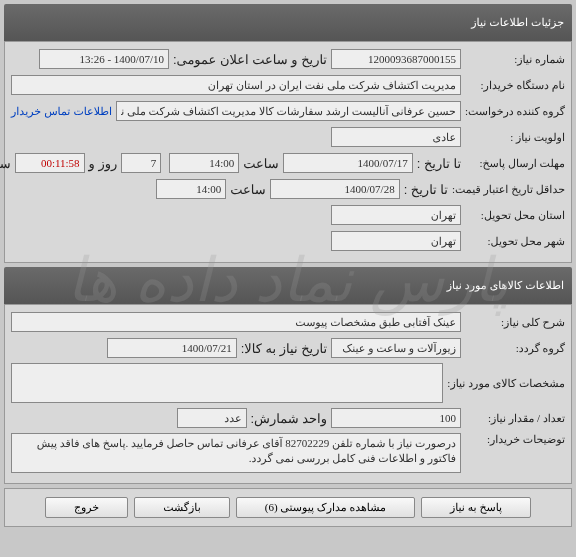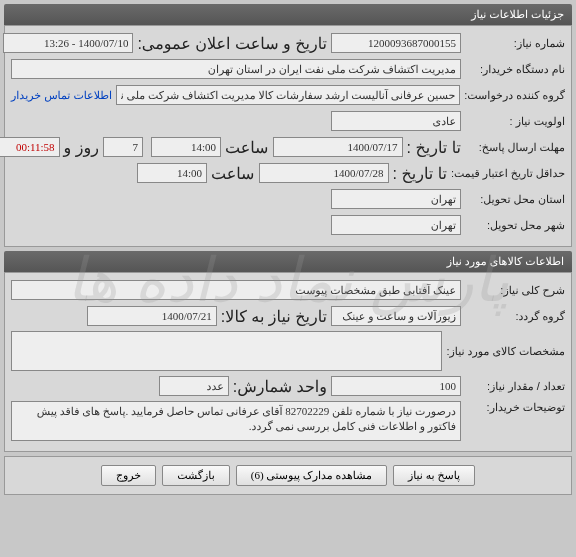--- a/index.html
+++ b/index.html
@@ -1,32 +1,32 @@
 <!DOCTYPE html>
 <html dir="rtl" lang="fa"><head>
 <meta charset="utf-8">
 <style>
 * { box-sizing: border-box; margin: 0; padding: 0; }
 body { font-family: Tahoma, Arial, sans-serif; font-size: 11px; background: #c8c8c8; direction: rtl; width: 576px; height: 557px; overflow: hidden; position: relative; }
 .watermark { position: absolute; top: 50%; left: 50%; transform: translate(-50%, -50%); font-size: 61px; color: rgba(150,150,150,0.25); pointer-events: none; z-index: 100; white-space: nowrap; font-style: italic; }
 .section { margin: 4px; }
-.section-header { background: linear-gradient(#6a6a6a, #555); color: #fff; padding: 4px 8px; font-size: 11px; border-radius: 2px 2px 0 0; }
+.section-header { background: linear-gradient(#6a6a6a, #555); color: #fff; padding: 12px 8px; font-size: 11px; border-radius: 2px 2px 0 0; }
 .section-body { background: #d8d8d8; padding: 6px; border: 1px solid #999; }
 .row { display: flex; align-items: center; margin-bottom: 4px; min-height: 22px; gap: 4px; }
-.label { color: #222; font-size: 11px; white-space: nowrap; min-width: 100px; text-align: right; }
-.label-sm { color: #222; font-size: 16px; white-space: nowrap; }
+.label { color: #222; font-size: 11px; white-space: nowrap; min-width: 100px; text-align: right; font-family: Liberation Serif, serif; }
+.label-sm { color: #222; font-size: 13px; white-space: nowrap; }
 .field { background: #fff; border: 1px solid #888; padding: 2px 4px; font-size: 11px; height: 20px; color: #333; text-align: right; font-family: Tahoma; }
 .field-ro { background: #eee; }
 .link { color: #0040c0; cursor: pointer; font-size: 11px; }
 .field.w-lg { flex: 1; }
 .field.w-md { width: 130px; }
 .field.w-sm { width: 70px; }
 .field.w-xs { width: 40px; }
 textarea.field { height: 40px; resize: none; line-height: 1.4; }
-.btn { background: linear-gradient(#f9f9f9, #e0e0e0); border: 1px solid #888; padding: 3px 14px; font-size: 11px; cursor: pointer; border-radius: 2px; font-family: Tahoma; }
+.btn { background: linear-gradient(#f9f9f9, #e0e0e0); border: 1px solid #888; padding: 3px 28px; font-size: 11px; cursor: pointer; border-radius: 2px; font-family: Tahoma; }
 .footer-btns { display: flex; gap: 6px; justify-content: center; padding: 8px; background: #d8d8d8; border: 1px solid #999; margin: 0 4px 4px 4px; }
 .spacer { flex: 1; }
 </style>
 </head>
 <body>
 
 <div class="watermark">پارس نماد داده ها</div>
 
 <div class="section">
   <div class="section-header">جزئیات اطلاعات نیاز</div>

